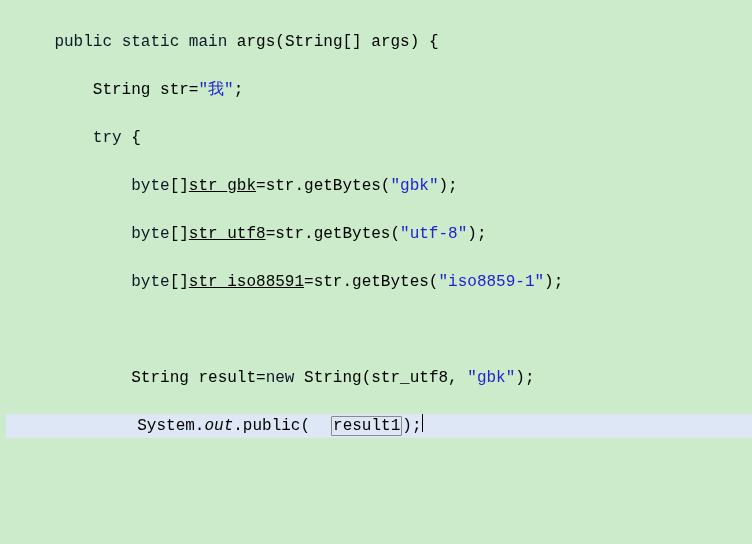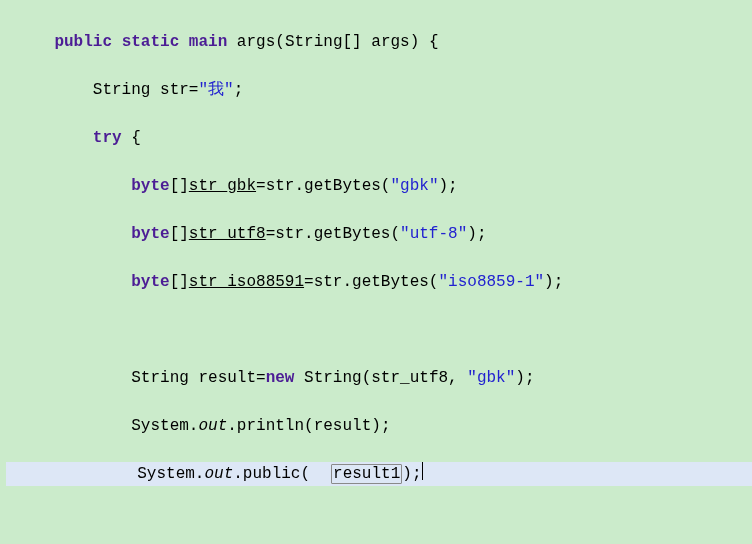--- a/index.html
+++ b/index.html
@@ -16,21 +16,21 @@
     padding: 6px 0 6px 6px;
     white-space: pre;
     position: relative;
   }
   .line { padding: 0 10px; }
   .line.highlight {
     background: #dde7f6;
     margin: 0 -6px 0 0;
     padding-left: 16px;
   }
-  .kw { color: #4c1d95; font-weight: bold; }
+  .kw { color: #0f172a; font-weight: normal; }
   .str { color: #2222d0; }
   .static-italic { font-style: italic; }
   .warn {
     text-decoration-line: underline;
     text-decoration-style: wavy;
     text-decoration-color: #e0c34a;
     text-decoration-thickness: 1px;
     text-decoration: underline;
   }
   .boxed {
@@ -52,20 +52,19 @@
 
 <div class="editor">
 <div class="line">    <span class="kw">public</span> <span class="kw">static</span> <span class="kw">main</span> <span>args</span><span>(</span><span>String</span><span>[]</span><span> args</span><span>) {</span></div>
 <div class="line">        <span>String</span><span> str</span><span>=</span><span class="str">"我"</span><span>;</span></div>
 <div class="line">        <span class="kw">try</span><span> {</span></div>
 <div class="line">            <span class="kw">byte</span><span>[]</span><span class="warn">str_gbk</span><span>=str.getBytes(</span><span class="str">"gbk"</span><span>);</span></div>
 <div class="line">            <span class="kw">byte</span><span>[]</span><span class="warn">str_utf8</span><span>=str.getBytes(</span><span class="str">"utf-8"</span><span>);</span></div>
 <div class="line">            <span class="kw">byte</span><span>[]</span><span class="warn">str_iso88591</span><span>=str.getBytes(</span><span class="str">"iso8859-1"</span><span>);</span></div>
 <div class="line"><span> </span></div>
 <div class="line">            <span>String result=</span><span class="kw">new</span><span> String(str_utf8, </span><span class="str">"gbk"</span><span>);</span></div>
-<div class="line">            <span>System.</span><span class="static-italic">out</span><span>.println(result);</span></div>
 <div class="line highlight">            <span>System.</span><span class="static-italic">out</span><span>.public(</span><span class="boxed">result1</span><span>);</span><span class="cursor"></span></div>
 
 
 
 
 
 </div>
 
 </body></html>

